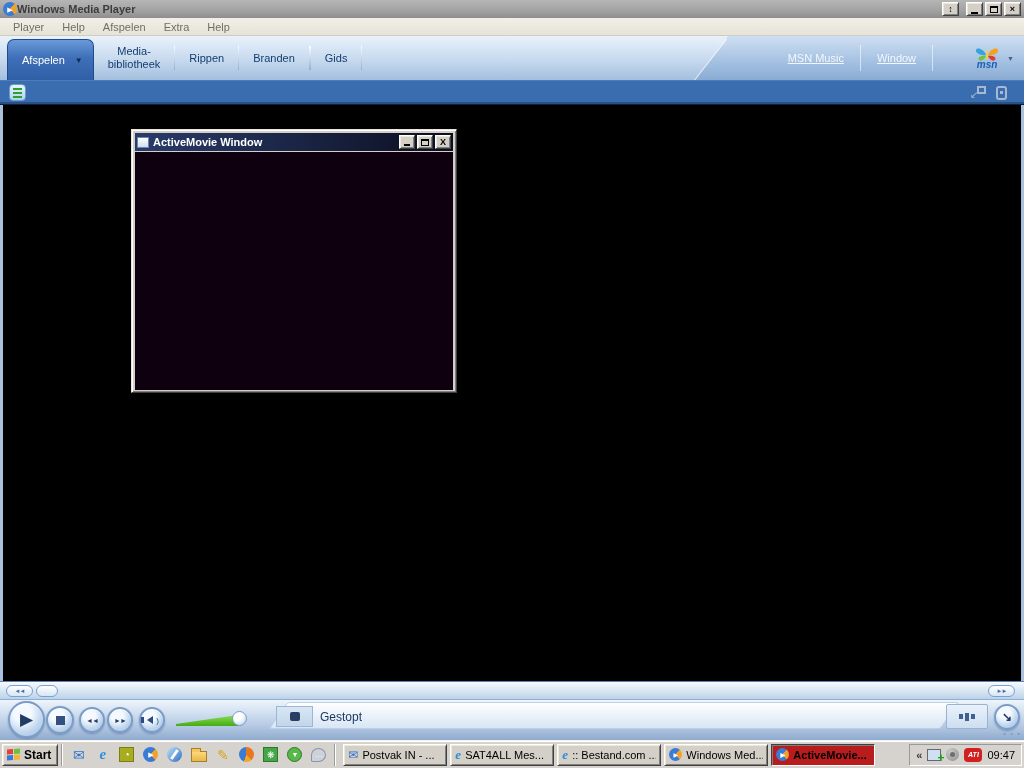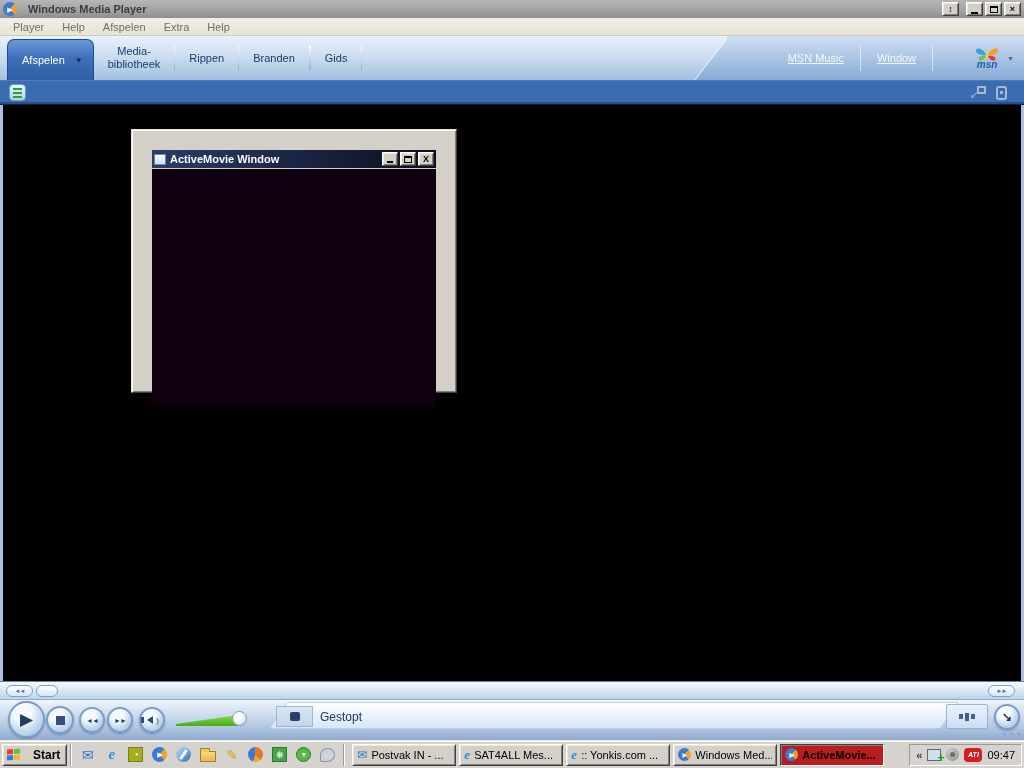--- a/index.html
+++ b/index.html
@@ -9,21 +9,21 @@
   
   .out3d { background:#d4d0c8; border:1px solid; border-color:#ffffff #404040 #404040 #ffffff;
            box-shadow: inset 1px 1px 0 #ece9d8, inset -1px -1px 0 #808080; }
 
   
   #titlebar { position:absolute; left:0; top:0; width:1024px; height:18px;
     background:linear-gradient(#b6b6b6,#a2a2a2 60%,#8e8e8e); display:flex; align-items:center; padding:0 3px; }
   .wmp-logo { width:14px; height:14px; border-radius:50%;
     background:conic-gradient(from 40deg,#f0a12b 0 95deg,#3a7bd5 95deg 360deg);
     display:flex; align-items:center; justify-content:center; color:#fff; font-size:7px; line-height:1; }
-  #titlebar .title { font-weight:bold; color:#3c3c3c; margin-left:11px; flex:1; }
+  #titlebar .title { font-weight:bold; color:#3c3c3c; margin-left:0; flex:1; }
   .cap-btn { width:17px; height:14px; font-size:9px; line-height:12px; text-align:center; color:#000;
     display:flex; align-items:center; justify-content:center; margin-left:2px; }
   .glyph-min { width:7px; height:2px; background:#000; margin-top:7px; }
   .glyph-restore { width:8px; height:7px; border:1px solid #000; border-top-width:2px; background:#d4d0c8; position:relative; }
   .glyph-restore::before { content:""; position:absolute; right:-3px; top:-5px; width:8px; height:7px;
     border:1px solid #000; border-top-width:2px; z-index:-1; }
 
   
   #menubar { position:absolute; left:0; top:18px; width:1024px; height:18px;
     background:linear-gradient(#f1efe7,#e6e3d8); display:flex; align-items:center; padding-left:4px;
@@ -68,21 +68,21 @@
   .vidsize-arrow { position:absolute; left:0; bottom:0; color:#b9c6d9; font-size:10px; line-height:1; }
   .fullscr-box { position:absolute; left:2px; top:0; width:11px; height:14px; border:2px solid #b9c6d9; border-radius:3px; }
   .fullscr-dot { position:absolute; left:6px; top:5px; width:3px; height:3px; background:#b9c6d9; }
 
   
   #video-area { position:absolute; left:0; top:105px; width:1024px; height:576px; background:#000;
     border-left:3px solid #a9c0de; border-right:3px solid #a9c0de; }
 
   
   #amw { position:absolute; left:128px; top:24px; width:326px; height:264px;
-    background:#d4d0c8; padding:20px; border:1px solid; border-color:#e8e4dc #404040 #404040 #e8e4dc;
+    background:#d4d0c8; padding:3px; border:1px solid; border-color:#e8e4dc #404040 #404040 #e8e4dc;
     box-shadow: inset 1px 1px 0 #ffffff, inset -1px -1px 0 #808080; }
   #amw-titlebar { height:18px; background:linear-gradient(90deg,#2a3c6b,#0b0e1f);
     display:flex; align-items:center; padding:0 2px; }
   #amw-icon { width:12px; height:11px; background:linear-gradient(#ffffff,#cfe0f2); border:1px solid #6d86aa; }
   #amw-title { color:#fff; font-weight:bold; margin-left:4px; flex:1; }
   .amw-btn { width:16px; height:14px; margin-left:2px; display:flex; align-items:center; justify-content:center;
     font-size:9px; font-weight:bold; color:#000; }
   .amw-glyph-min { width:6px; height:2px; background:#000; margin-top:6px; }
   .amw-glyph-max { width:8px; height:7px; border:1px solid #000; border-top-width:2px; }
   #amw-body { margin-top:1px; height:238px; background:#0f0010; }
@@ -129,21 +129,21 @@
     border:1px solid #9ab2d2; background:linear-gradient(#eaf2fa,#cddef0); border-radius:2px;
     display:flex; align-items:center; justify-content:center; gap:2px; }
   #view-btn i { display:block; width:4px; height:5px; background:#41608e; }
   #view-btn i.t { height:8px; }
   #compact-btn { left:994px; top:4px; width:26px; height:26px; font-size:12px; font-weight:bold; }
   #grip { position:absolute; right:3px; bottom:2px; color:#7a9cc4; font-size:8px; letter-spacing:1px; }
 
   
   #taskbar { position:absolute; left:0; top:740px; width:1024px; height:28px; background:#d6d3ce;
     border-top:1px solid #f4f2ee; box-shadow: inset 0 1px 0 #ffffff; display:flex; align-items:center; padding:0 2px; }
-  #start-btn { height:22px; padding:0 6px 0 4px; display:flex; align-items:center; gap:12px; font-weight:bold; font-size:12px; color:#000; }
+  #start-btn { height:22px; padding:0 6px 0 4px; display:flex; align-items:center; gap:3px; font-weight:bold; font-size:12px; color:#000; }
   .flag { width:14px; height:12px; display:grid; grid-template-columns:6px 6px; grid-template-rows:5px 5px; gap:1px; transform:skewY(-4deg); }
   .flag i:nth-child(1){background:#e34234;} .flag i:nth-child(2){background:#6cbf3f;}
   .flag i:nth-child(3){background:#3b78d8;} .flag i:nth-child(4){background:#f2b632;}
   .tb-sep { width:2px; height:22px; margin:0 3px; border-left:1px solid #9a9a9a; border-right:1px solid #ffffff; }
   #quicklaunch { display:flex; align-items:center; gap:3px; padding:0 2px; }
   .ql { width:21px; height:22px; display:flex; align-items:center; justify-content:center; position:relative; }
   .g-oe { color:#2f74d0; font-size:14px; }
   .g-ie { color:#2e8edd; font-size:15px; font-style:italic; font-weight:bold; font-family:"Liberation Serif",serif; }
   .g-time { width:15px; height:15px; background:#a8ad1f; border:1px solid #7a7f10; color:#fff; font-size:10px;
     display:flex; align-items:center; justify-content:center; }
@@ -375,21 +375,21 @@
     <div class="task-btn out3d">
       <span class="t-oe">✉</span>
       <span class="tlabel">Postvak IN - ...</span>
     </div>
     <div class="task-btn out3d">
       <span class="t-ie">e</span>
       <span class="tlabel">SAT4ALL Mes...</span>
     </div>
     <div class="task-btn out3d">
       <span class="t-ie">e</span>
-      <span class="tlabel">:: Yonkis.com ...</span>
+      <span class="tlabel">:: Bestand.com ...</span>
     </div>
     <div class="task-btn out3d">
       <span class="t-wmp">▶</span>
       <span class="tlabel">Windows Med...</span>
     </div>
     <div class="task-btn active">
       <span class="t-wmp">▶</span>
       <span class="tlabel">ActiveMovie...</span>
     </div>
   </div>

